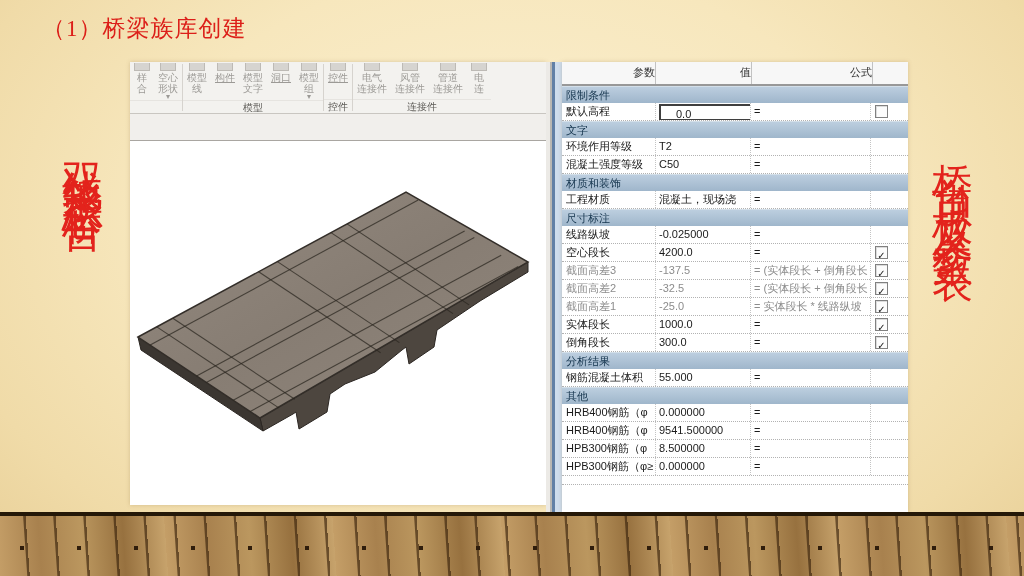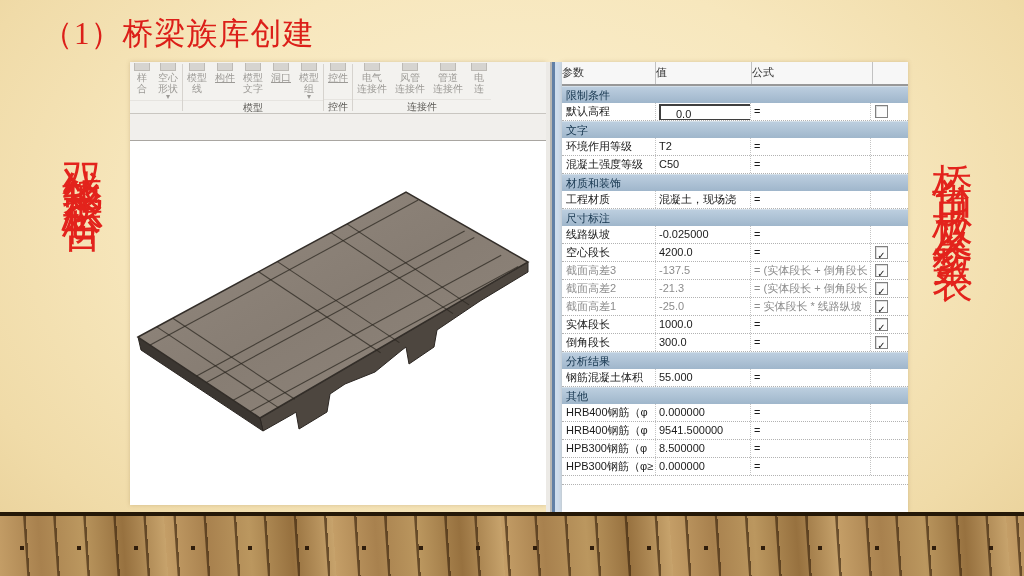--- a/index.html
+++ b/index.html
@@ -1,21 +1,21 @@
 <!DOCTYPE html>
 <html><head>
 <meta charset="utf-8">
 <style>
   html,body{margin:0;padding:0;}
   .slide{position:relative;width:1024px;height:576px;overflow:hidden;
     font-family:"Liberation Sans",sans-serif;
     background:radial-gradient(ellipse at 50% 38%,#fbf0d2 0%,#f7e7bd 50%,#f0dba8 80%,#e8cf97 100%);}
   
   .title{position:absolute;left:42px;top:13px;font-family:"Liberation Serif",serif;
-    font-size:31px;color:#dc1f19;letter-spacing:1px;white-space:nowrap;}
+    font-size:23px;color:#dc1f19;letter-spacing:1px;white-space:nowrap;}
   .vtext{position:absolute;writing-mode:vertical-rl;text-orientation:upright;
     font-family:"Liberation Serif",serif;color:#e3231c;white-space:nowrap;}
   .vtext.left{left:56px;top:130px;font-size:41px;letter-spacing:7px;}
   .vtext.right{left:926px;top:131px;font-size:41px;letter-spacing:14px;}
   
   .shot{position:absolute;left:130px;top:62px;width:416px;height:443px;background:#fff;
     box-shadow:0 0 4px rgba(120,90,40,.25);}
   .ribbon{height:51px;background:#f3f2ef;border-bottom:1px solid #c9c6c1;display:flex;overflow:hidden;}
   .rgroup{display:flex;flex-direction:column;}
   .rbtns{flex:1;display:flex;align-items:flex-start;padding-top:1px;}
@@ -28,21 +28,21 @@
   .rsep{width:1px;background:#d6d3ce;margin:2px 0;}
   .options{height:26px;background:#f1efec;border-bottom:1px solid #a9a6a1;}
   .canvas{position:relative;height:364px;background:#fff;overflow:hidden;}
   
   .frame-strip{position:absolute;left:546px;top:62px;width:16px;height:450px;
     background:linear-gradient(90deg,#eceae6 0 4px,#b9b7b3 4px 6px,#6280a6 6px 9px,#cfdded 9px 16px);}
   
   .ptable{position:absolute;left:562px;top:62px;width:346px;height:450px;background:#fff;
     overflow:hidden;font-size:11px;color:#1a1a1a;box-shadow:0 0 4px rgba(120,90,40,.25);}
   .thead{display:flex;height:22px;background:#f7f7f7;border-bottom:2px solid #989898;}
-  .thead div{line-height:20px;text-align:left;color:#333;border-right:1px solid #c2c2c2;}
+  .thead div{line-height:20px;text-align:right;color:#333;border-right:1px solid #c2c2c2;}
   .hc1{width:93px;} .hc2{width:95px;} .hc3{width:120px;} .hc4{flex:1;border-right:none!important;}
   .sec{height:17px;line-height:17px;padding-left:4px;font-weight:normal;color:#13334c;
     background:linear-gradient(#bccedf,#9fb6cb);border-top:1px solid #d3dfe9;box-sizing:border-box;}
   .row{display:flex;height:18px;border-bottom:1px dotted #b2b2b2;box-sizing:border-box;}
   .row div{line-height:17px;white-space:nowrap;overflow:hidden;}
   .c1{width:93px;padding-left:4px;box-sizing:border-box;}
   .c2{width:95px;padding-left:3px;border-left:1px dotted #c4c4c4;box-sizing:border-box;}
   .c3{width:120px;padding-left:3px;border-left:1px dotted #c4c4c4;box-sizing:border-box;}
   .c4{flex:1;border-left:1px dotted #c4c4c4;}
   .row.gray .c1,.row.gray .c2,.row.gray .c3{color:#8c8c8c;}
@@ -241,21 +241,21 @@
           <div class="c4"><div class="cb">✓</div></div>
         </div>
         <div class="row gray">
           <div class="c1">截面高差3</div>
           <div class="c2">-137.5</div>
           <div class="c3">= (实体段长 + 倒角段长</div>
           <div class="c4"><div class="cb">✓</div></div>
         </div>
         <div class="row gray">
           <div class="c1">截面高差2</div>
-          <div class="c2">-21.3</div>
+          <div class="c2">-32.5</div>
           <div class="c3">= (实体段长 + 倒角段长</div>
           <div class="c4"><div class="cb">✓</div></div>
         </div>
         <div class="row gray">
           <div class="c1">截面高差1</div>
           <div class="c2">-25.0</div>
           <div class="c3">= 实体段长 * 线路纵坡</div>
           <div class="c4"><div class="cb">✓</div></div>
         </div>
         <div class="row">

